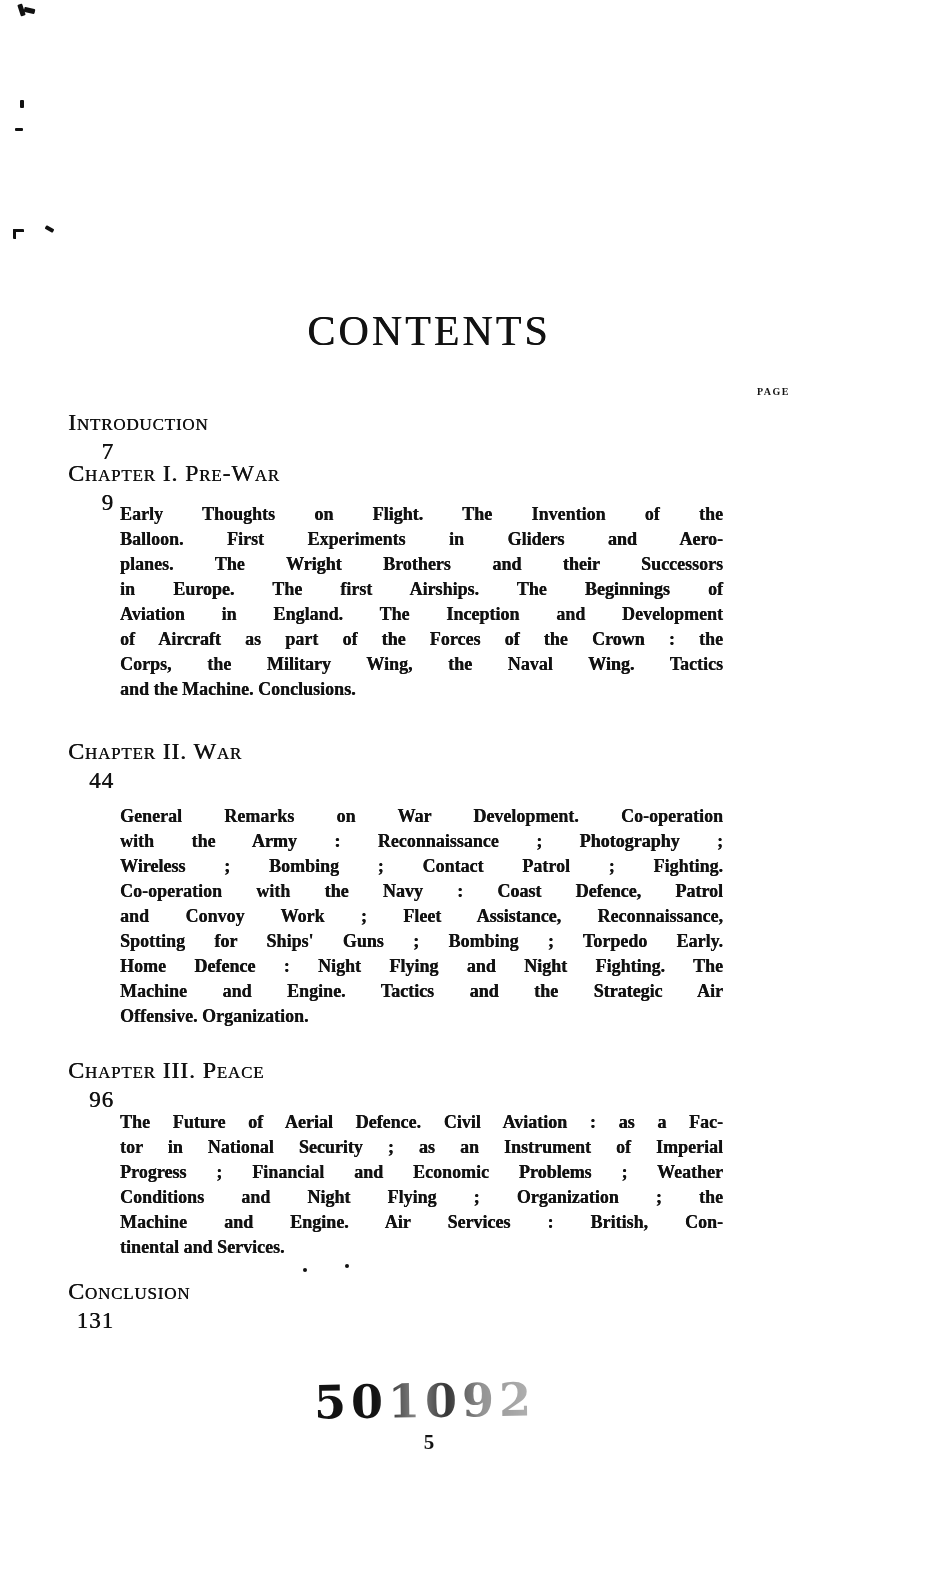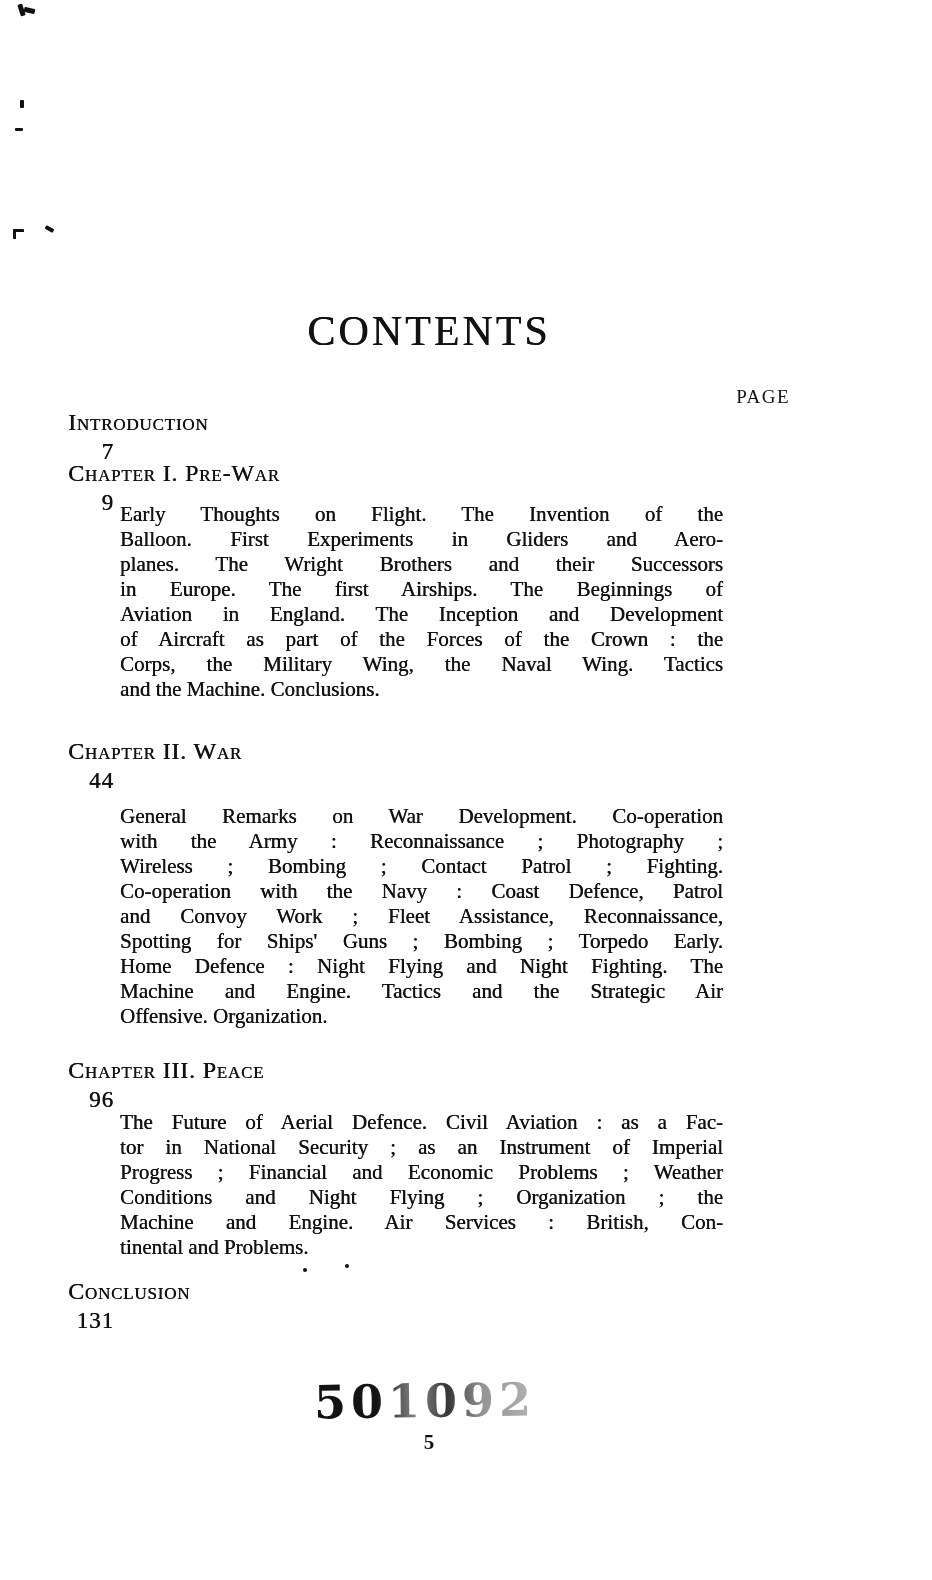--- a/index.html
+++ b/index.html
@@ -31,22 +31,22 @@
     position: absolute;
     left: 68px;
     top: 0;
     width: 722px;
     height: 100%;
   }
   .page-col-label {
     position: absolute;
     top: 386px;
     right: 0;
-    font-size: 19px;
-    font-weight: normal;
+    font-size: 10px;
+    font-weight: bold;
     letter-spacing: 1.5px;
   }
   
   .toc-row {
     position: absolute;
     left: 0;
     width: 722px;
     display: flex;
     align-items: baseline;
     font-variant: small-caps;
@@ -71,23 +71,24 @@
     font-size: 23px;
     min-width: 46px;
     text-align: right;
     letter-spacing: 1px;
   }
   
   .toc-summary {
     position: absolute;
     left: 52px;
     width: 603px;
-    font-size: 21px;
+    font-size: 18px;
     line-height: 25px;
     text-shadow: 0.35px 0 0 currentColor;
+    font-weight: bold;
   }
   .para-line { text-align: justify; text-align-last: justify; }
   .para-line:last-child { text-align-last: left; }
   
   .stamp {
     position: absolute;
     top: 1374px;
     left: 314px;
     font-family: "DejaVu Serif", serif;
     font-weight: bold;
@@ -182,21 +183,21 @@
       <span class="toc-label">Chapter III. Peace</span>
       <span class="toc-dots"></span>
       <span class="toc-page">96</span>
     </div>
     <div class="toc-summary" style="top:1110px">
         <div class="para-line">The Future of Aerial Defence. Civil Aviation : as a Fac-</div>
         <div class="para-line">tor in National Security ; as an Instrument of Imperial</div>
         <div class="para-line">Progress ; Financial and Economic Problems ; Weather</div>
         <div class="para-line">Conditions and Night Flying ; Organization ; the</div>
         <div class="para-line">Machine and Engine. Air Services : British, Con-</div>
-        <div class="para-line">tinental and Problems.</div>
+        <div class="para-line">tinental and Services.</div>
       </div>
 
     <div class="toc-row" style="top:1276px">
       <span class="toc-label">Conclusion</span>
       <span class="toc-dots"></span>
       <span class="toc-page">131</span>
     </div>
 
   </div>
 

